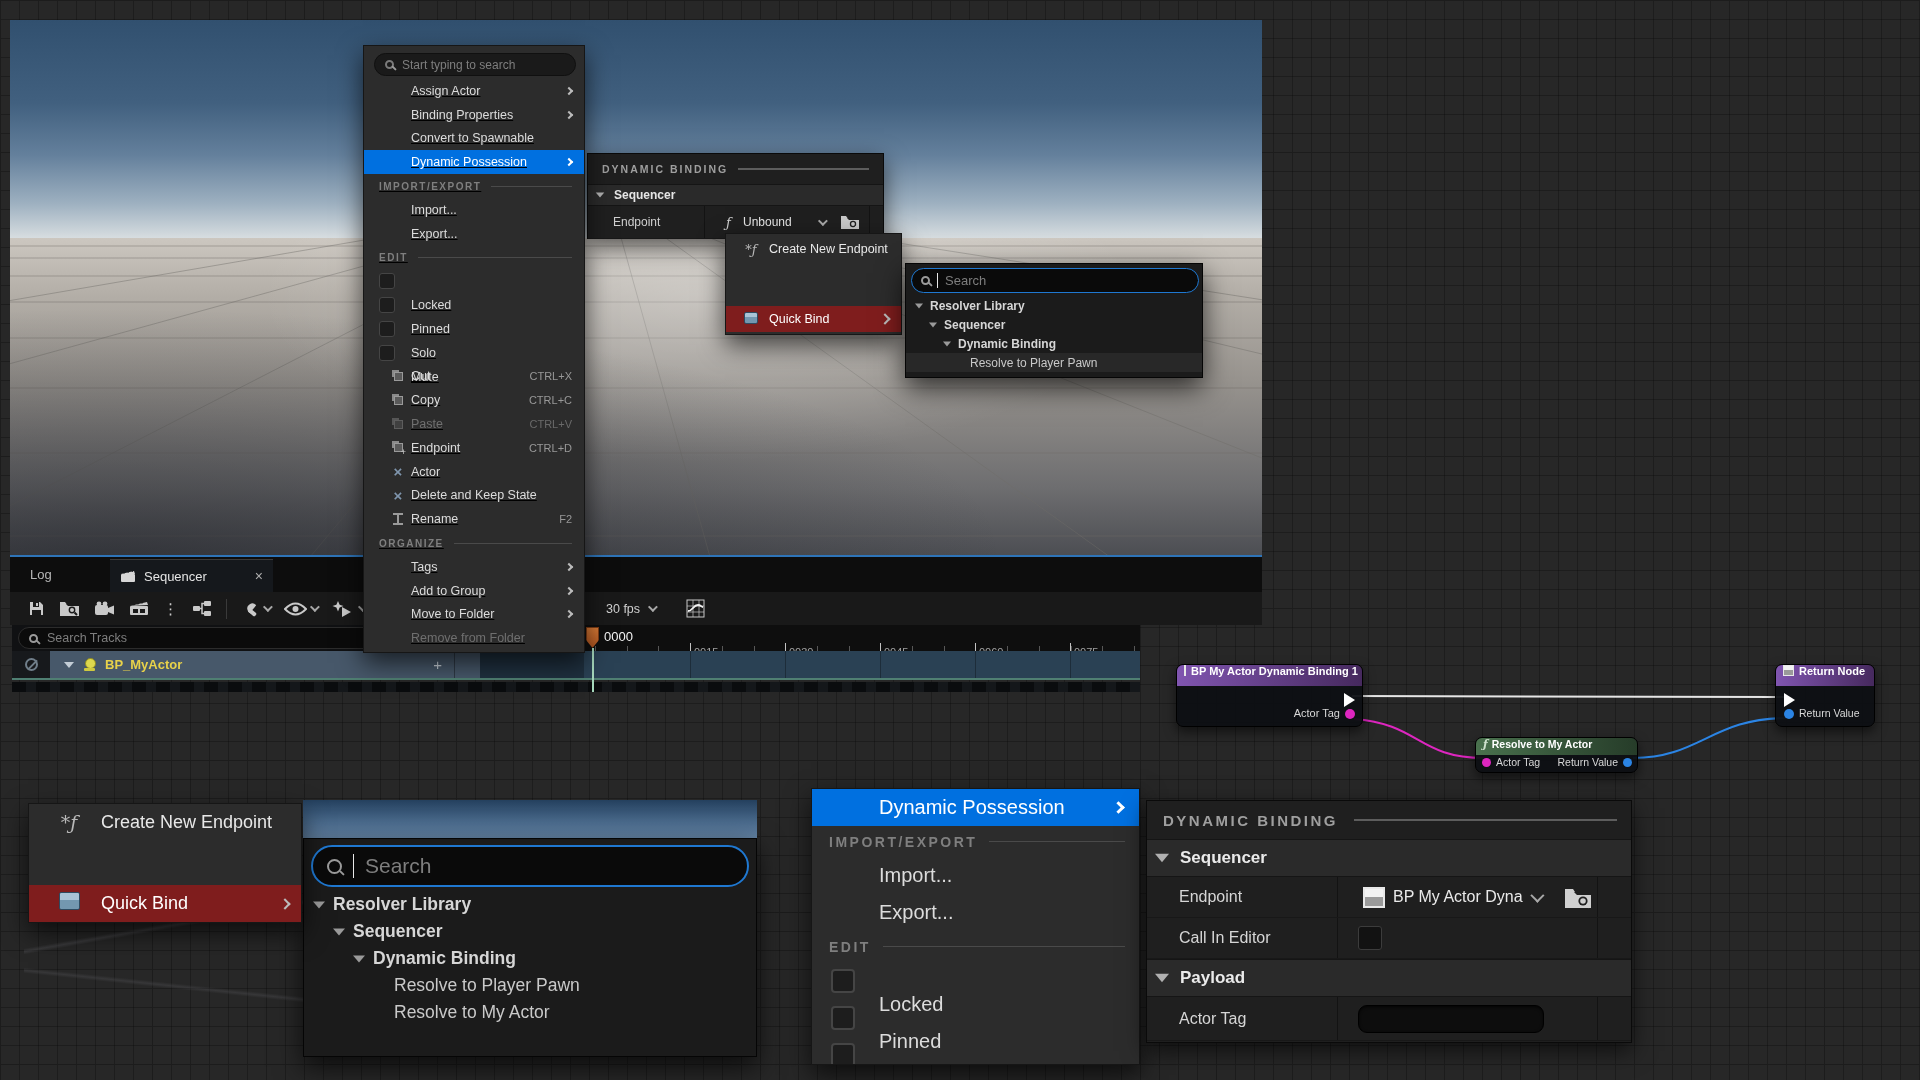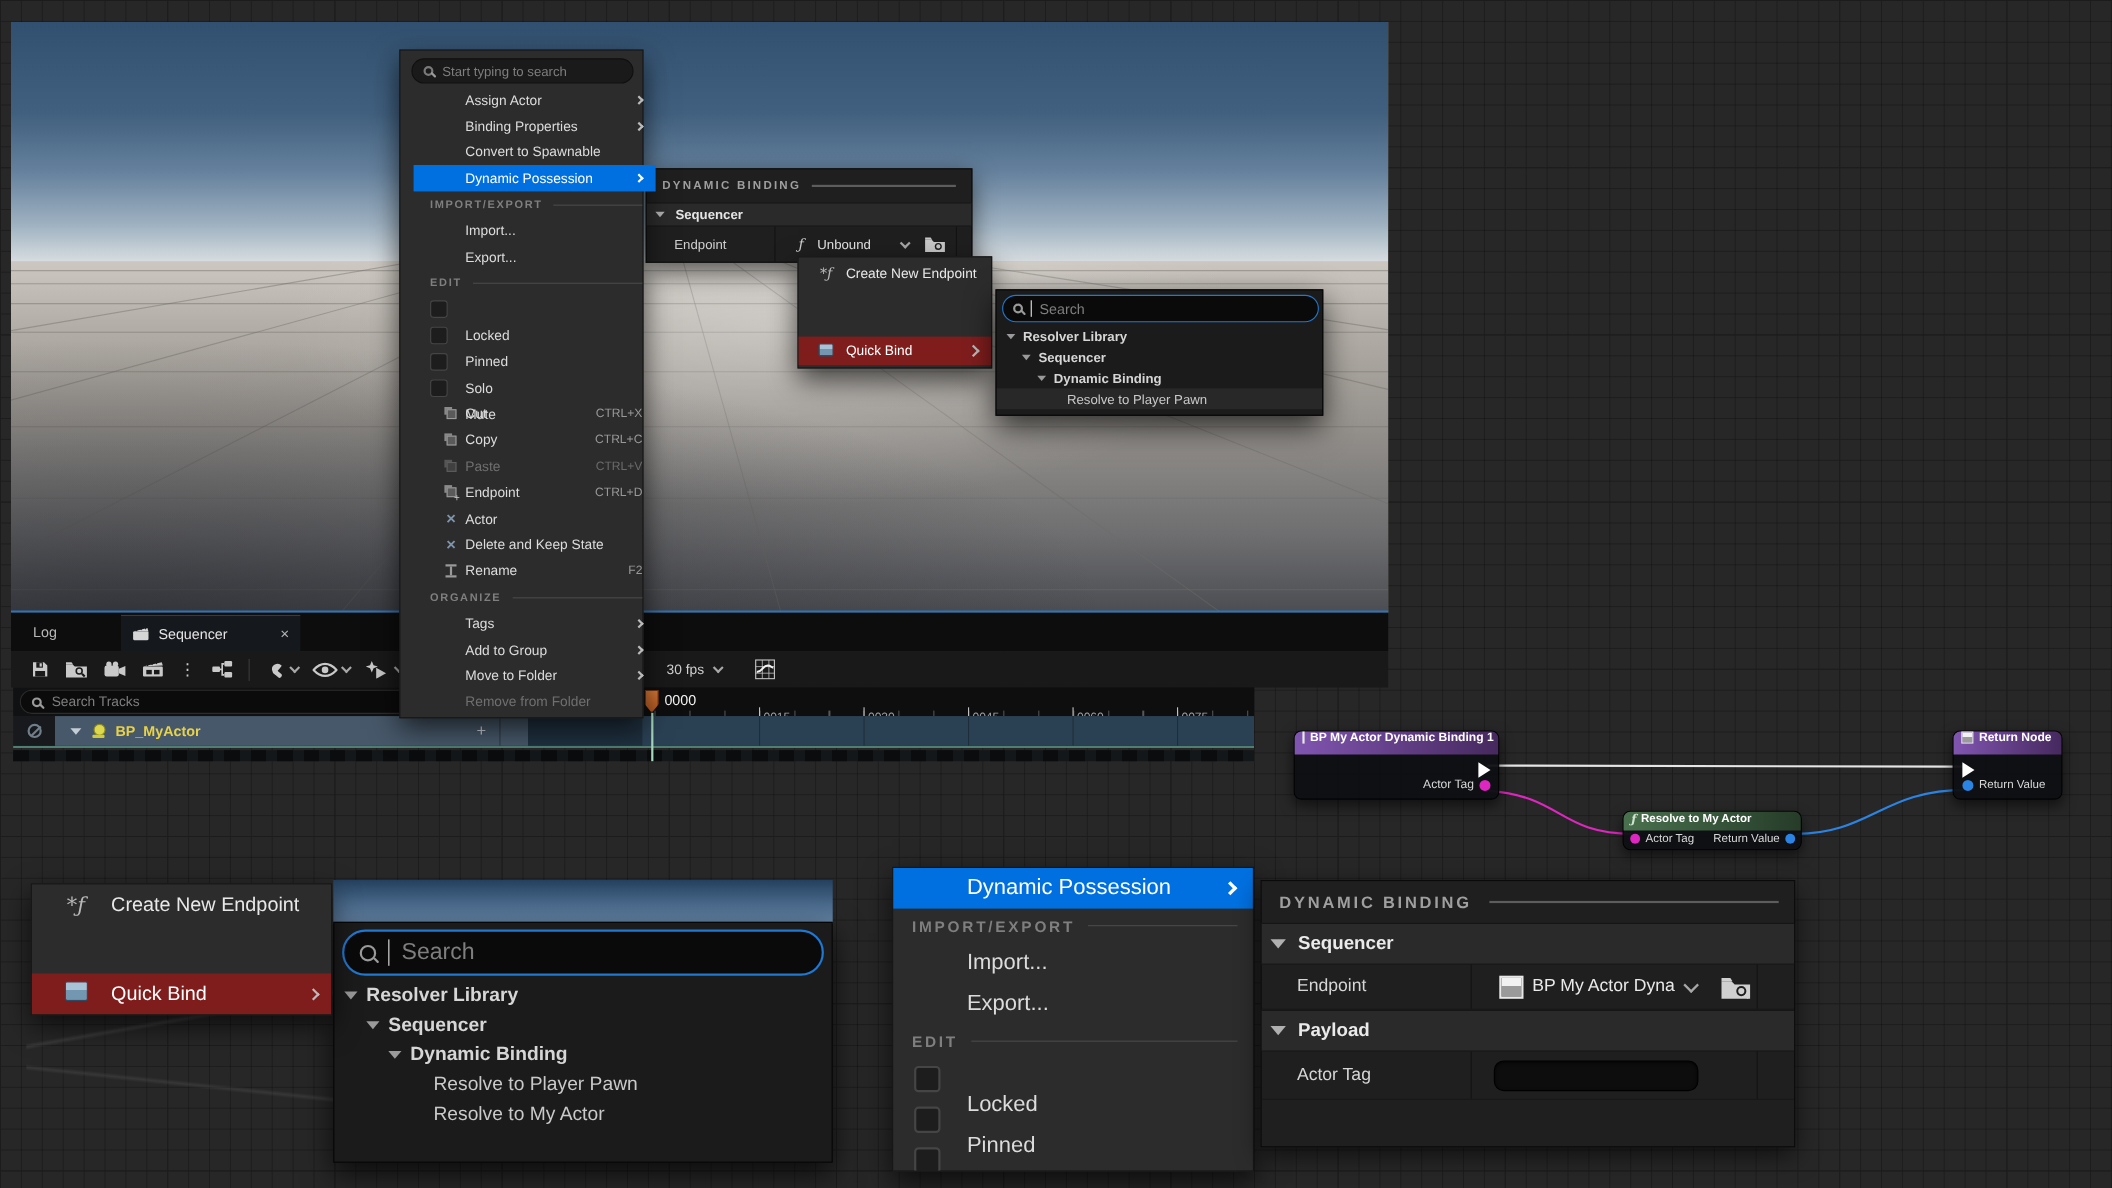--- a/index.html
+++ b/index.html
@@ -470,21 +470,21 @@
           <span>Resolve to Player Pawn</span>
         </div>
       </div>
   </div>
 
   <div class="abs menu" id="cm-small" style="left:363px; top:45px; width:222px; height:608px;">
     <div class="pill" style="left:10px; top:7px; width:202px; height:23px; padding-left:10px; gap:8px; background:#1a1a1a; border-color:#101010;">
       <span class="mag" style="border-color:#7a7a7a;"></span>
       <span class="ph" style="font-size:12px;">Start typing to search</span>
     </div>
-    <div id="cm-small-items" style="position:absolute; left:12px; top:33px; width:100%;">
+    <div id="cm-small-items" style="position:absolute; left:0; top:33px; width:100%;text-decoration:underline;">
         <div class="cm-row">
           <span class="cm-label">Assign Actor</span>
           <span class="cm-arrow"></span>
         </div>
         <div class="cm-row">
           <span class="cm-label">Binding Properties</span>
           <span class="cm-arrow"></span>
         </div>
         <div class="cm-row">
           <span class="cm-label">Convert to Spawnable</span>
@@ -680,20 +680,26 @@
       <span class="chev" style="position:absolute; left:384px; width:10px; height:10px; border-width:2.5px;"></span>
       <svg width="28" height="23" style="position:absolute; left:417px;">
         <path d="M1 6 h9 l3 3 h14 v13 h-26 z" fill="#d0d0d0"></path>
           <path d="M1 6 v-3 h8 l2 3 z" fill="#d0d0d0"></path>
         <circle cx="19" cy="15" r="4.6" fill="#1f1f1f"></circle>
           <circle cx="19" cy="15" r="2.8" fill="#d0d0d0"></circle>
         <line x1="22.3" y1="18.4" x2="25.6" y2="21.4" stroke="#d0d0d0" stroke-width="2.2"></line>
       </svg>
       <span class="vdiv" style="left:450px;"></span>
     </div>
+    <div class="bp-row" style="height:41px;">
+      <span style="padding-left:32px; color:#d6d6d6; font-size:16px;">Call In Editor</span>
+      <span class="vdiv" style="left:190px;"></span>
+      <span class="checkbox-dark" style="position:absolute; left:211px; width:24px; height:24px;"></span>
+      <span class="vdiv" style="left:450px;"></span>
+    </div>
     <div class="bp-cat" style="height:38px; padding-left:10px; gap:13px;">
       <span class="tri" style="transform:scale(1.4); border-top-color:#b0b0b0;"></span>
       <span style="color:#eaeaea; font-size:17px; font-weight:bold;">Payload</span>
     </div>
     <div class="bp-row" style="height:44px;">
       <span style="padding-left:32px; color:#d6d6d6; font-size:16px;">Actor Tag</span>
       <span class="vdiv" style="left:190px;"></span>
       <span class="field-dark" style="position:absolute; left:211px; width:186px; height:28px;"></span>
       <span class="vdiv" style="left:450px;"></span>
     </div>

